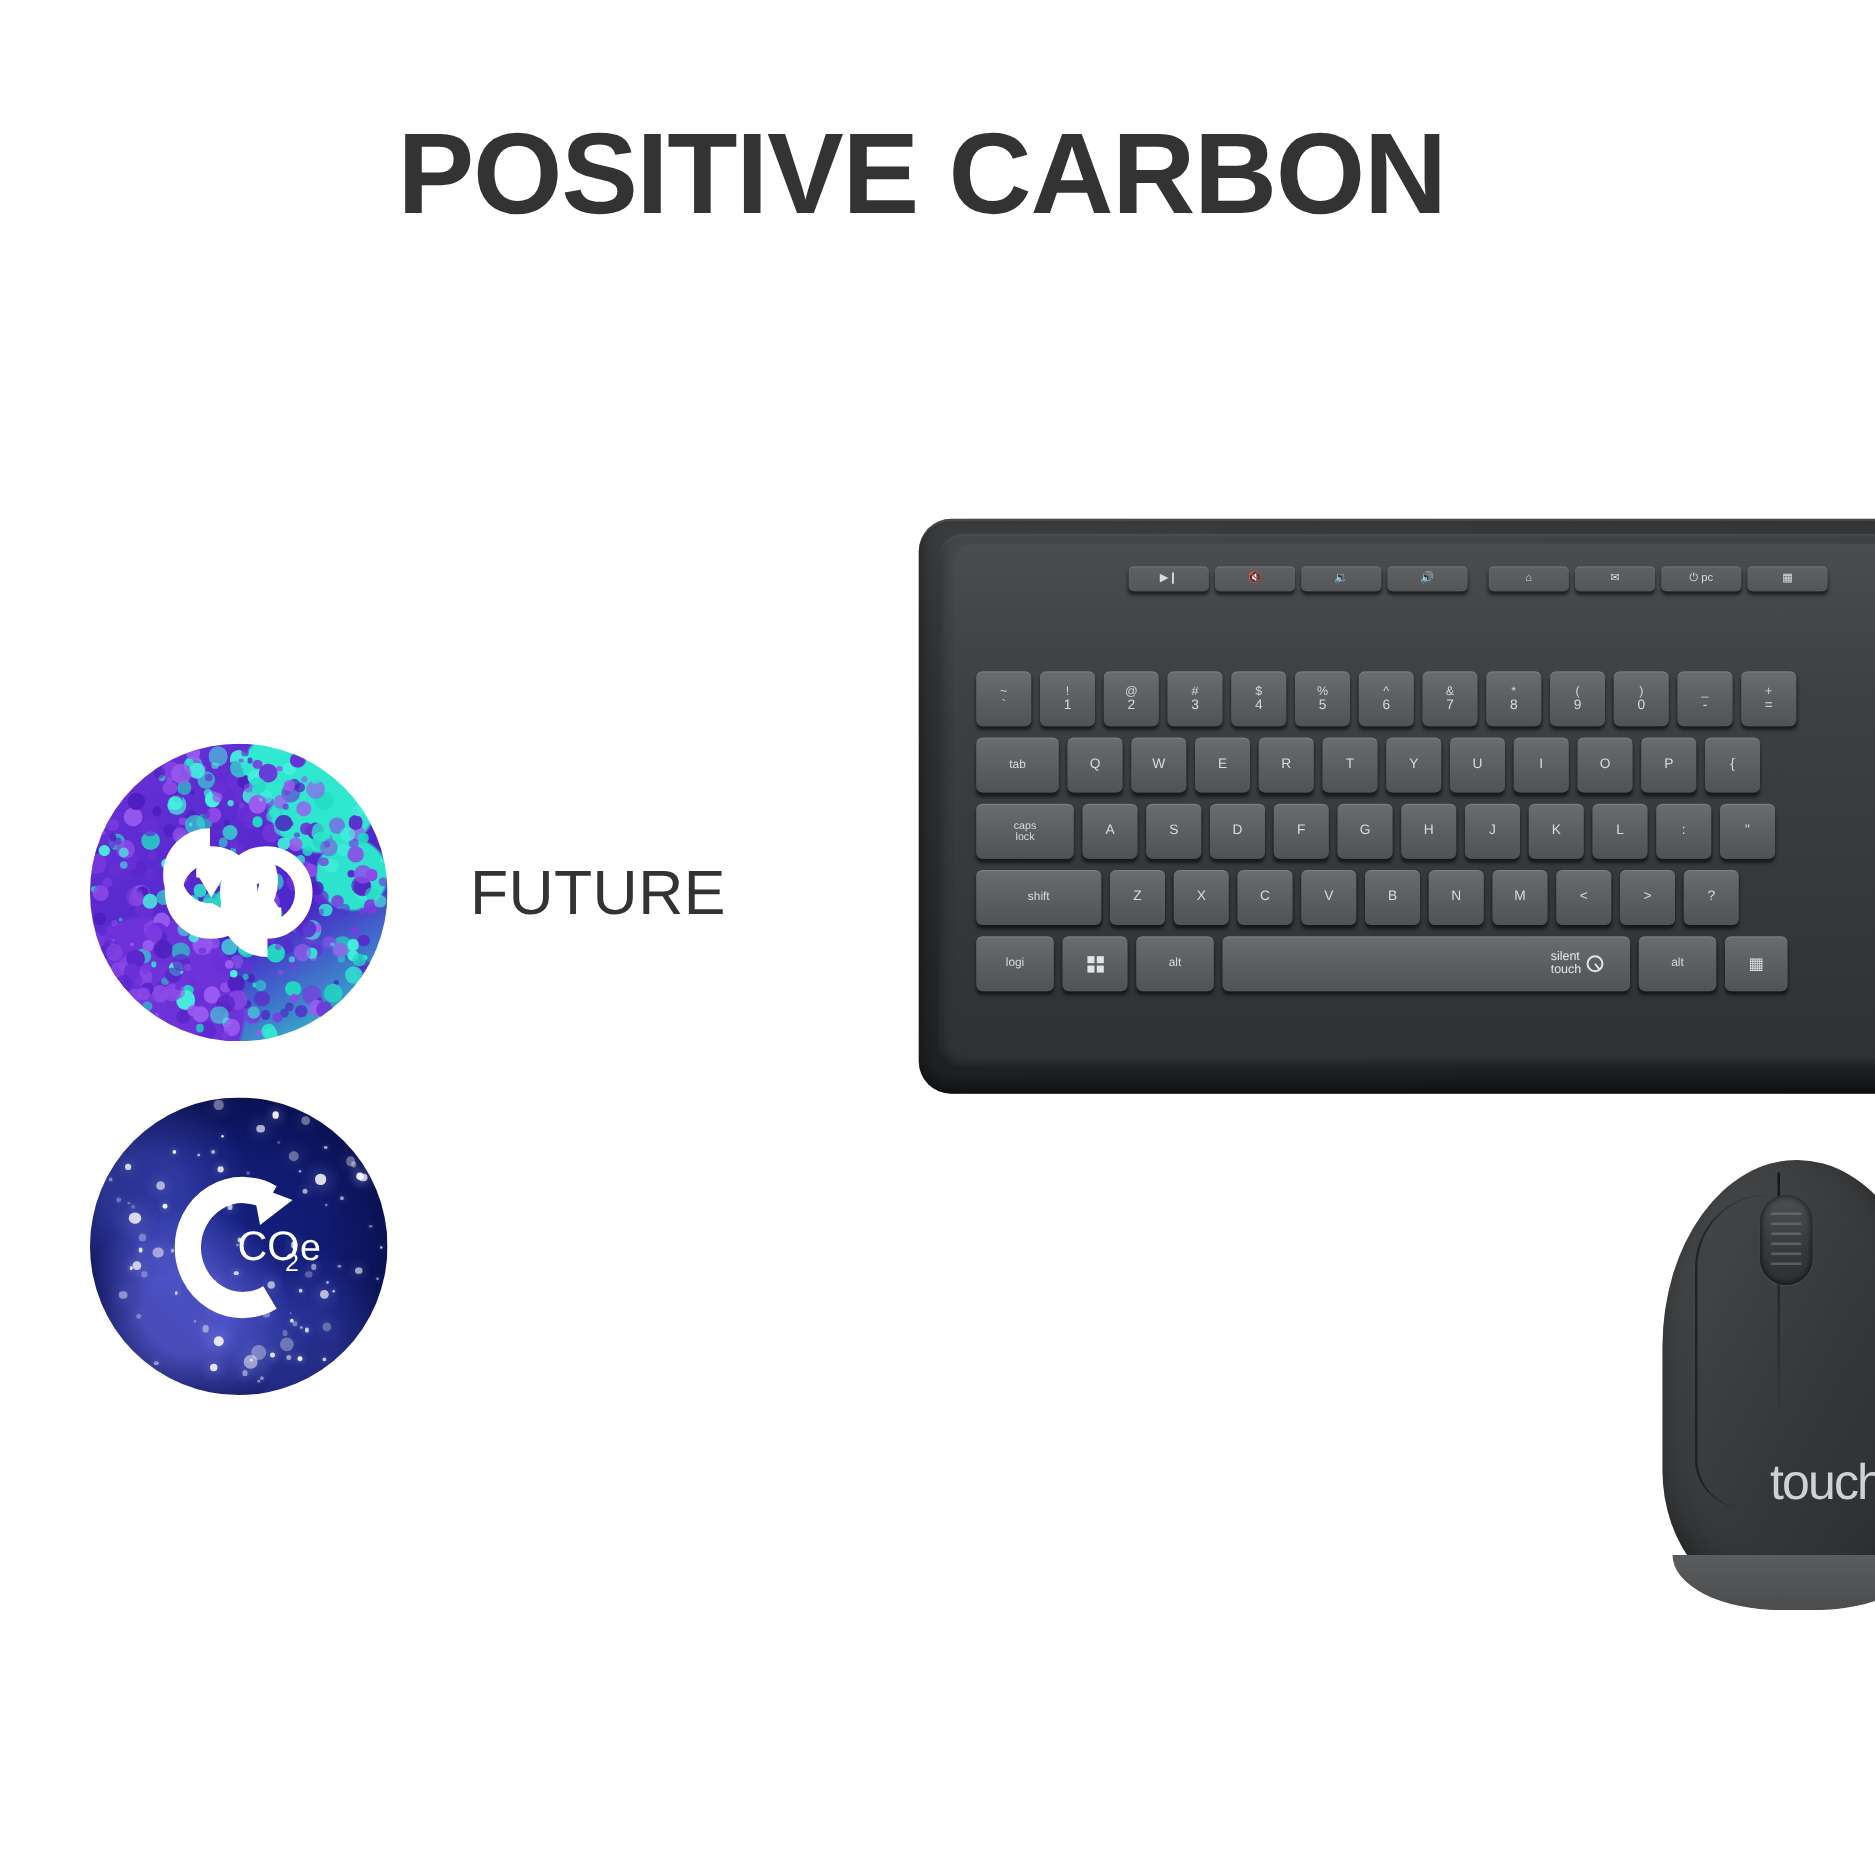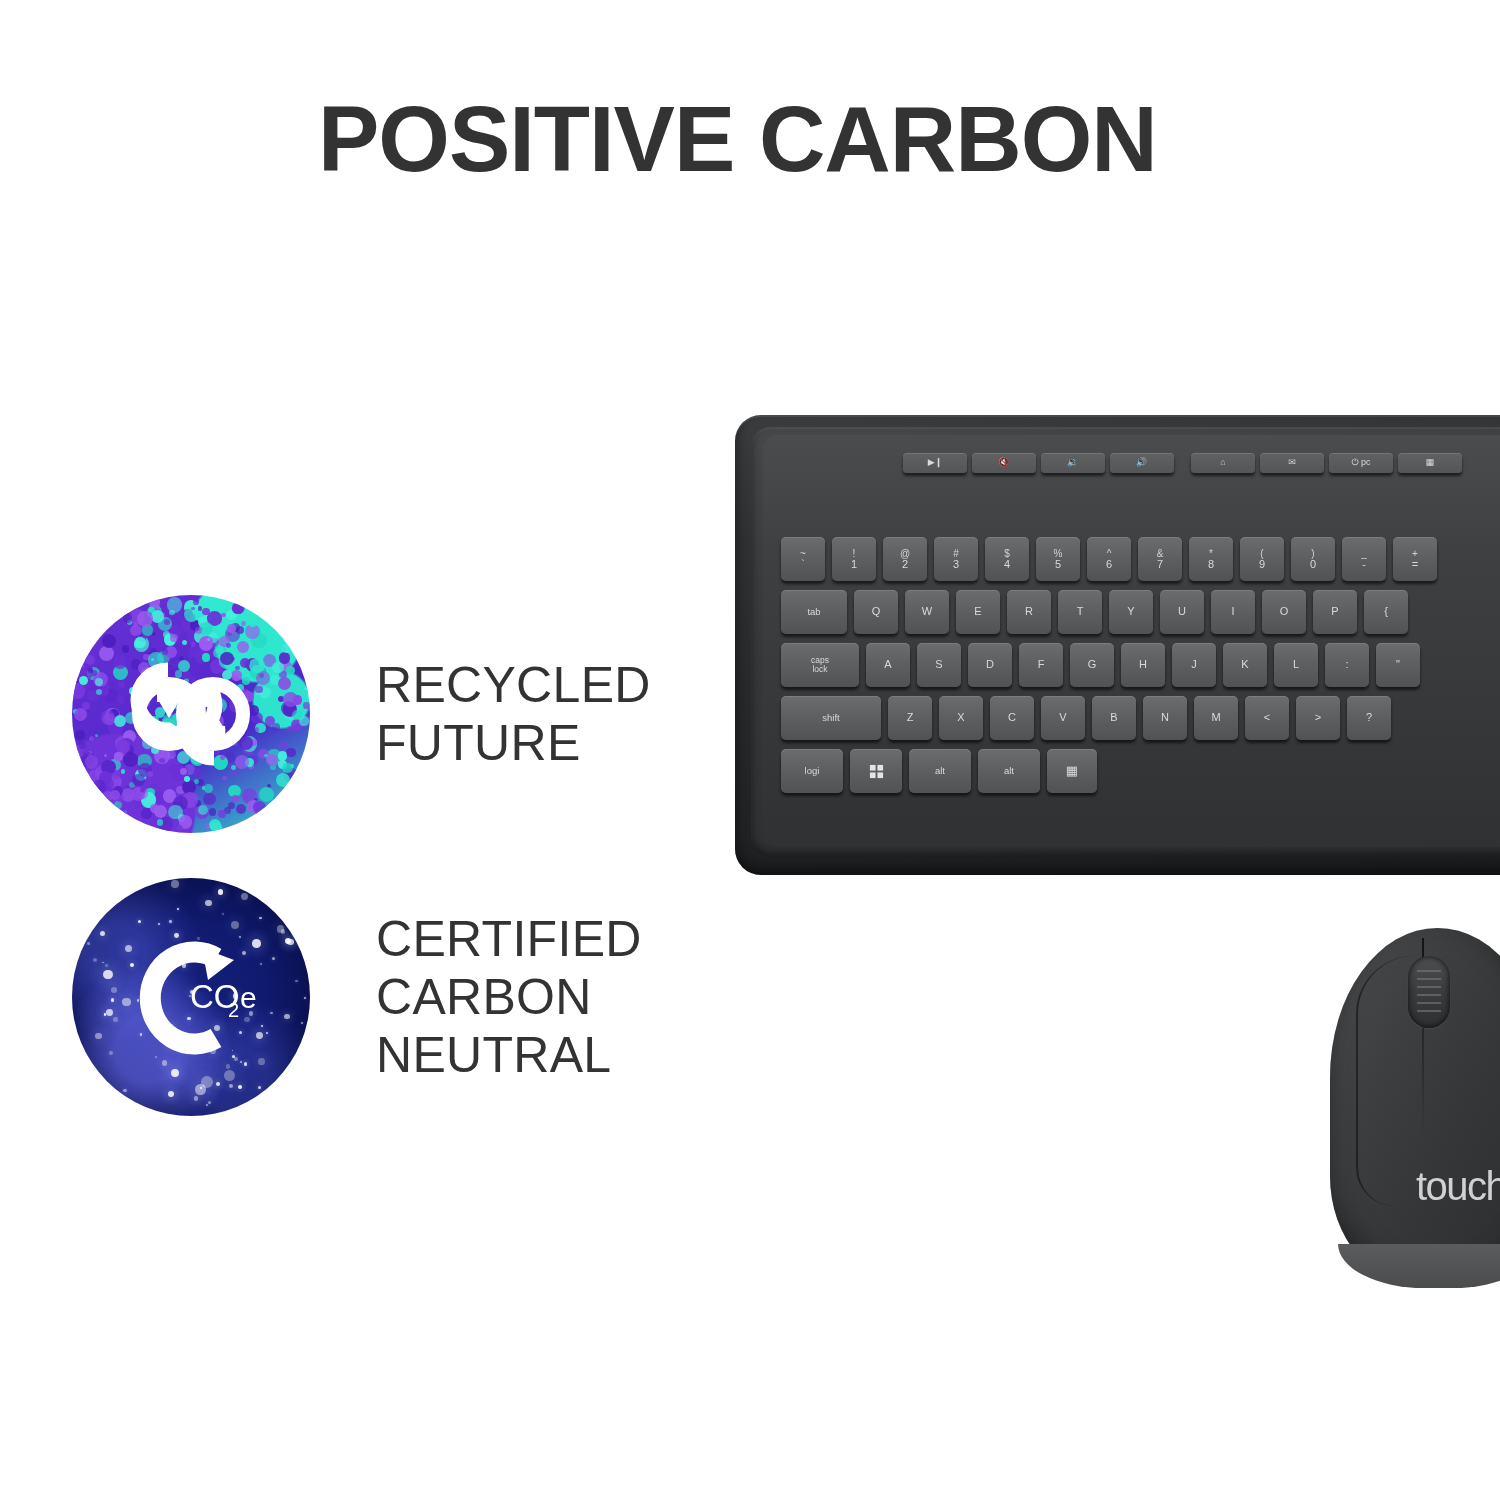--- a/index.html
+++ b/index.html
@@ -582,21 +582,20 @@
         <circle cx="92" cy="70" r="30"></circle>
       </g>
       <rect x="30" y="52" width="80" height="36" fill="none"></rect>
       <path d="M36 54 L60 54 L48 74 Z" fill="#ffffff"></path>
       <path d="M80 86 L104 86 L92 66 Z" fill="#ffffff"></path>
       <path d="M36 46 L36 58 L70 58 L70 46 Z" fill="#ffffff"></path>
       <path d="M70 82 L70 94 L104 94 L104 82 Z" fill="#ffffff"></path>
     </svg>
   </div>
   <div class="feature-label">
-    <div>RECYCLED</div>
     <div>FUTURE</div>
   </div>
 </div>
 
 <div class="feature feature-2">
   <div class="badge badge-carbon">
     <div class="stars" id="stars-carbon">
         <span style="left: 123.399px; top: 206.264px; width: 10.2933px; height: 10.2933px; opacity: 0.53; box-shadow: rgba(190, 200, 255, 0.85) 0px 0px 16.5px;"></span>
         <span style="left: 186.039px; top: 180.278px; width: 6.68442px; height: 6.68442px; opacity: 0.31; box-shadow: rgba(190, 200, 255, 0.85) 0px 0px 10.7px;"></span>
         <span style="left: 198.442px; top: 133.508px; width: 2.59667px; height: 2.59667px; opacity: 0.5; box-shadow: rgba(190, 200, 255, 0.85) 0px 0px 4.2px;"></span>
@@ -689,25 +688,20 @@
         <span style="left: 96.5856px; top: 146.197px; width: 4.71824px; height: 4.71824px; opacity: 0.63; box-shadow: rgba(190, 200, 255, 0.85) 0px 0px 7.5px;"></span>
       </div>
     <svg class="co2-icon" width="150" height="150" viewBox="0 0 150 150">
       <path d="M100 36 A44 46 0 1 0 100 116" fill="none" stroke="#ffffff" stroke-width="21" stroke-linecap="butt"></path>
       <path d="M86 26 L118 38 L92 58 Z" fill="#ffffff"></path>
       <text x="74" y="86" fill="#ffffff" font-family="Liberation Sans, sans-serif" font-size="33">CO</text>
       <text x="112" y="95" fill="#ffffff" font-family="Liberation Sans, sans-serif" font-size="20">2</text>
       <text x="124" y="86" fill="#ffffff" font-family="Liberation Sans, sans-serif" font-size="30">e</text>
     </svg>
   </div>
-  <div class="feature-label">
-    <div>CERTIFIED</div>
-    <div>CARBON</div>
-    <div>NEUTRAL</div>
-  </div>
 </div>
 
 <div class="keyboard">
   <div class="kb-shell"></div>
   <div class="kb-inner"></div>
   <div class="kb-deck">
     <div class="krow" id="row-media" style="left: 140px; top: 18px; gap: 5px;">
         <div class="key media" style="width: 64px; height: 20px;">
           <span style="font-size:9px">▶❙</span>
         </div>
@@ -858,20 +852,32 @@
         <div class="key small" style="width: 62px; height: 44px;">logi</div>
         <div class="key" style="width: 52px; height: 44px;">
           <svg width="15" height="15" viewBox="0 0 16 16">
             <rect x="1" y="1" width="6" height="6" fill="#e3e4e5"></rect>
             <rect x="9" y="1" width="6" height="6" fill="#e3e4e5"></rect>
             <rect x="1" y="9" width="6" height="6" fill="#e3e4e5"></rect>
             <rect x="9" y="9" width="6" height="6" fill="#e3e4e5"></rect>
           </svg>
         </div>
         <div class="key small" style="width: 62px; height: 44px;">alt</div>
+        <div class="key spacekey" style="width: 306px; height: 44px;">
+          <span class="silent-touch">
+            <span class="st-txt">
+              <span>silent</span>
+              <span>touch</span>
+            </span>
+            <svg width="16" height="16" viewBox="0 0 16 16">
+              <circle cx="8" cy="8" r="6" fill="none" stroke="#e3e4e5" stroke-width="1.6"></circle>
+              <path d="M8 8 L12 13" stroke="#e3e4e5" stroke-width="1.6" fill="none"></path>
+            </svg>
+          </span>
+        </div>
         <div class="key small" style="width: 62px; height: 44px;">alt</div>
         <div class="key" style="width: 50px; height: 44px;">
           <span style="font-size:13px">▦</span>
         </div>
       </div>
   </div>
 </div>
 
 <div class="mouse">
   <div class="mouse-body"></div>

